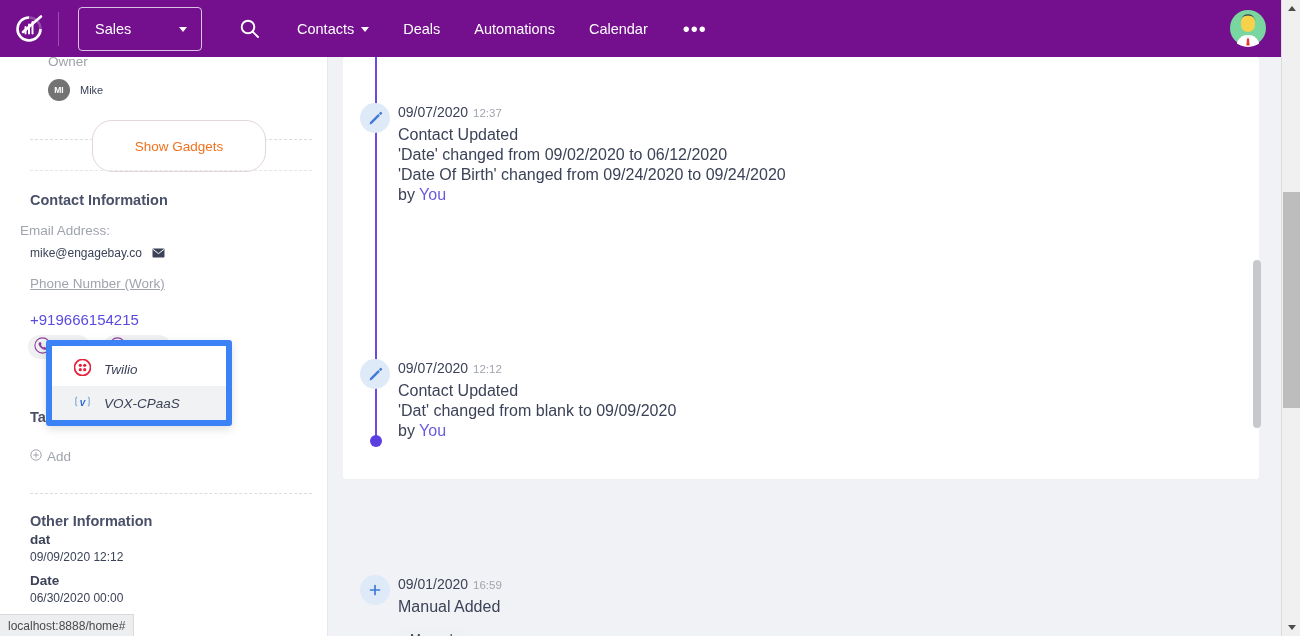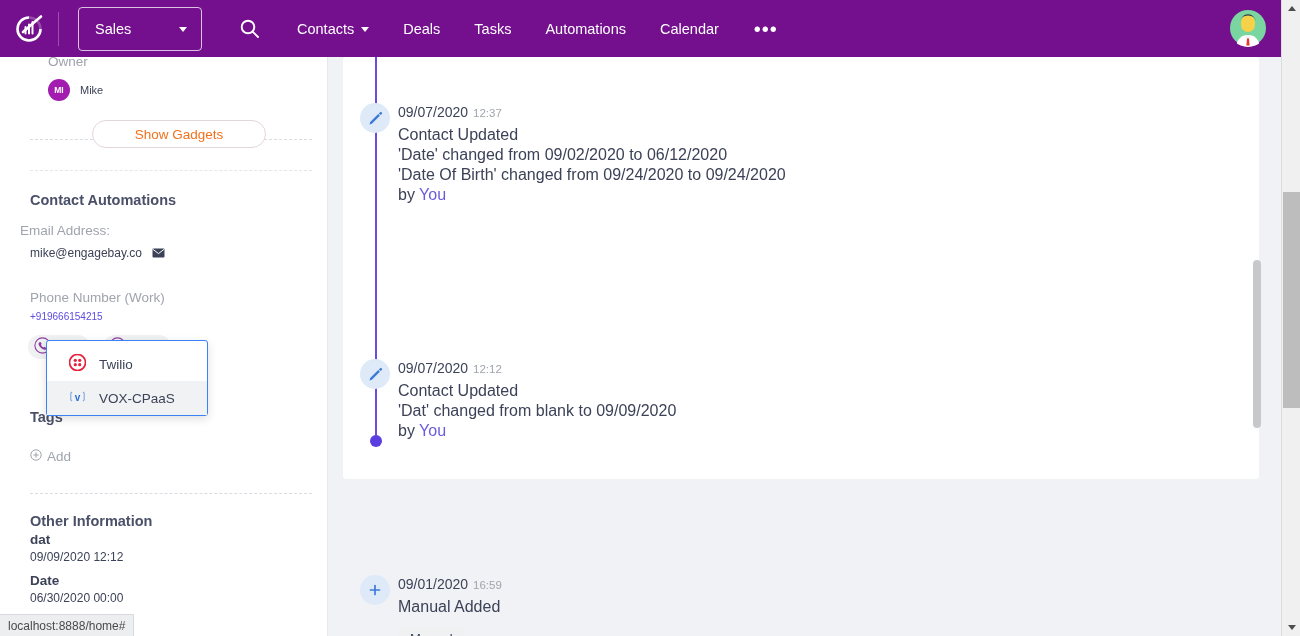--- a/index.html
+++ b/index.html
@@ -87,67 +87,68 @@
   .owner-label {
     position: absolute; left: 48px; top: -3px;
     font-size: 13.5px; color: #9fa3ad;
   }
   .owner-row {
     position: absolute; left: 48px; top: 22px;
     display: flex; align-items: center; gap: 10px;
   }
   .owner-badge {
     width: 22px; height: 22px; border-radius: 50%;
-    background: #a21caf; color: #fff;
+    background: #737373; color: #fff;
     font-size: 8.5px; font-weight: bold;
     display: flex; align-items: center; justify-content: center;
   }
   .owner-name { font-size: 11px; color: #3c4257; }
 
   .gadget-sep {
     position: absolute; left: 30px; top: 82px;
     width: 282px; border-top: 1px dashed #d9dce2;
   }
   .show-gadgets {
     position: absolute; left: 92px; top: 63px;
-    width: 174px; height: 28px;
+    width: 174px; height: 52px;
     border: 1px solid #e3d5dc; border-radius: 20px;
     background: #fff; color: #f2711c;
     font-size: 13.5px;
     display: flex; align-items: center; justify-content: center;
     cursor: pointer;
   }
 
   .sec-title {
     font-size: 14.5px; color: #4a5068; font-weight: 600;
   }
   .field-label { font-size: 13.5px; color: #a0a4ad; }
   .field-val   { font-size: 12px; color: #3c4257; }
-  .field-link  { font-size: 10px; color: #5b4be0; cursor: pointer; }
+  .field-link  { font-size: 15px; color: #5b4be0; cursor: pointer; }
 
   .mail-icon { display: inline-block; vertical-align: -1px; margin-left: 6px; }
 
   .pill {
     height: 24px; border-radius: 12px;
     background: #f0f1f3;
     display: inline-flex; align-items: center; gap: 6px;
     padding: 0 11px 0 6px;
     font-size: 13px; color: #3c4257;
     cursor: pointer; margin-right: 8px;
   }
 
   .dropdown {
     position: absolute; left: 46px; top: 283px;
-    width: 162px;
+    width: 186px;
     background: #fff;
-    border: 1px solid #3b82f6;
+    border: 6px solid #3b82f6;
     border-radius: 3px;
     box-shadow: 0 3px 10px rgba(0,0,0,0.13);
     z-index: 30;
     padding: 6px 0 0 0;
+    font-style: italic;
   }
   .dd-item {
     height: 34px; display: flex; align-items: center; gap: 13px;
     padding: 0 14px 0 22px;
     font-size: 13.5px; color: #3c4257;
     cursor: pointer;
   }
   .dd-item.hover { background: #f1f2f4; }
 
   .dash-sep { border-top: 1px dashed #d9dce2; }
@@ -273,23 +274,20 @@
   </div>
 
   <div class="navlink">
     <span>Contacts</span>
     <span class="chev"></span>
   </div>
   <div class="navlink">
     <span>Deals</span>
   </div>
   <div class="navlink">
-    <span>Tasks</span>
-  </div>
-  <div class="navlink">
     <span>Automations</span>
   </div>
   <div class="navlink">
     <span>Calendar</span>
   </div>
   <div class="navdots">•••</div>
 
   <div class="avatar-top">
     <svg width="38" height="38" viewBox="0 0 38 38">
       <circle cx="19" cy="19" r="18" fill="#7ad6a0"></circle>
@@ -311,35 +309,35 @@
       <div class="owner-row">
         <div class="owner-badge">MI</div>
         <div class="owner-name">Mike</div>
       </div>
 
       <div class="gadget-sep"></div>
       <div class="show-gadgets">Show Gadgets</div>
 
       <div style="position:absolute; left:30px; top:113px; width:282px; border-top:1px dashed #e4e6ea;"></div>
 
-      <div style="position:absolute; left:30px; top:135px;" class="sec-title">Contact Automations</div>
+      <div style="position:absolute; left:30px; top:135px;" class="sec-title">Contact Information</div>
 
       <div style="position:absolute; left:20px; top:166px;" class="field-label">Email Address:</div>
 
       <div style="position:absolute; left:30px; top:186px;">
         <span class="field-val">mike@engagebay.co</span>
         <span class="mail-icon">
           <svg width="13" height="10" viewBox="0 0 13 10">
               <rect x="0.5" y="0.5" width="12" height="9" rx="1" fill="#3c4257"></rect>
               <path d="M0.8 1.2 L6.5 5.6 L12.2 1.2" fill="none" stroke="#ffffff" stroke-width="1"></path>
             </svg>
         </span>
       </div>
 
-      <div style="position:absolute; left:30px; top:233px;" class="field-label">Phone Number (Work)</div>
+      <div style="position:absolute; left:30px; top:219px;text-decoration:underline;" class="field-label">Phone Number (Work)</div>
 
       <div style="position:absolute; left:30px; top:254px;" class="field-link">+919666154215</div>
 
       <div style="position:absolute; left:28px; top:278px;">
         <span class="pill">
           <span>
             <svg width="17" height="17" viewBox="0 0 17 17">
                 <circle cx="8.5" cy="8.5" r="7.6" fill="none" stroke="#8e3fa0" stroke-width="1.1"></circle>
                 <path d="M5.6 5.2 c1.3 -0.5 1.6 0.9 2 1.6 c0.2 0.4 -0.7 0.8 -0.5 1.3 c0.4 1 1.3 1.9 2.3 2.3 c0.5 0.2 0.9 -0.7 1.3 -0.5 c0.7 0.4 2.1 0.7 1.6 2 c-0.4 1 -2 1.2 -3.4 0.4 c-1.6 -0.9 -3.2 -2.5 -4 -4.1 c-0.7 -1.3 -0.4 -2.6 0.7 -3z" fill="#8e3fa0"></path>
               </svg>

